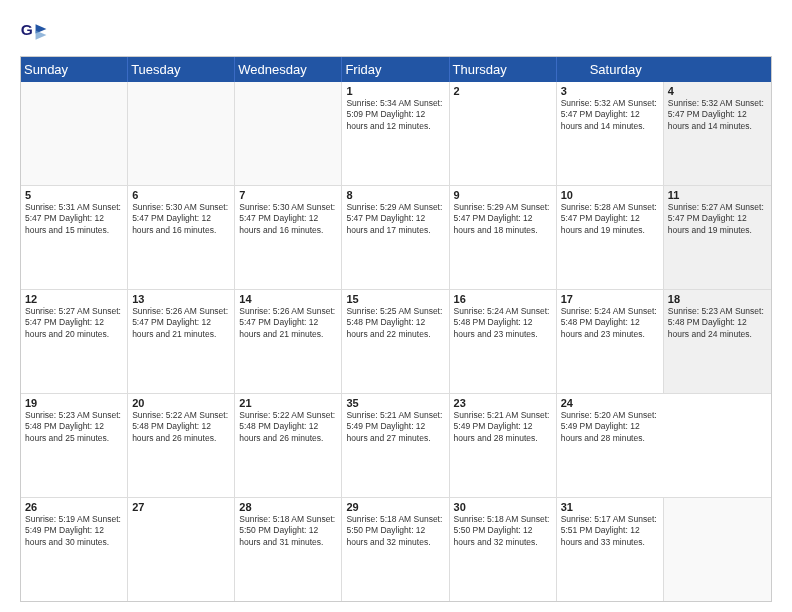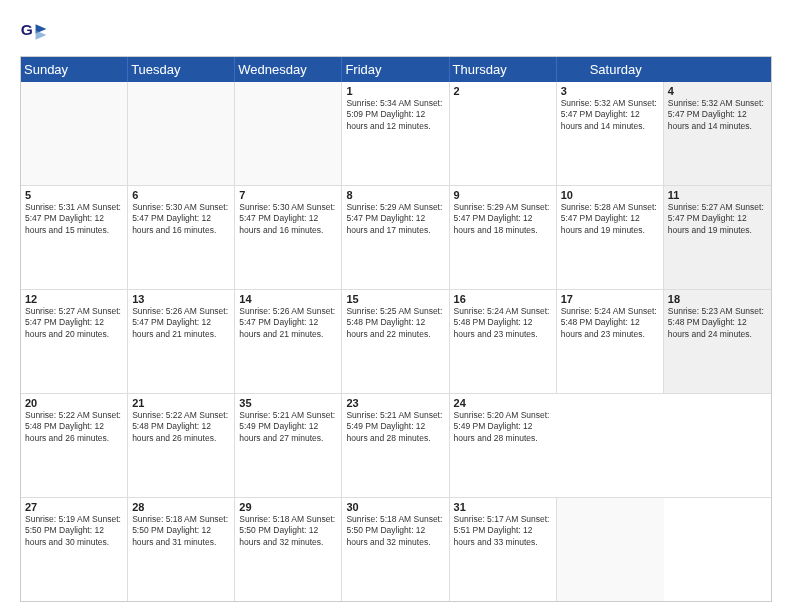--- a/index.html
+++ b/index.html
@@ -270,20 +270,27 @@
           <div class="day-cell shaded">
             <span class="day-num">18</span>
             <div class="day-info">Sunrise: 5:23 AM
 Sunset: 5:48 PM
 Daylight: 12 hours
 and 24 minutes.</div>
           </div>
         </div>
         <div class="week-row">
           <div class="day-cell">
+            <span class="day-num">19</span>
+            <div class="day-info">Sunrise: 5:23 AM
+Sunset: 5:48 PM
+Daylight: 12 hours
+and 25 minutes.</div>
+          </div>
+          <div class="day-cell">
             <span class="day-num">20</span>
             <div class="day-info">Sunrise: 5:22 AM
 Sunset: 5:48 PM
 Daylight: 12 hours
 and 26 minutes.</div>
           </div>
           <div class="day-cell">
             <span class="day-num">21</span>
             <div class="day-info">Sunrise: 5:22 AM
 Sunset: 5:48 PM
@@ -307,25 +314,28 @@
           <div class="day-cell">
             <span class="day-num">24</span>
             <div class="day-info">Sunrise: 5:20 AM
 Sunset: 5:49 PM
 Daylight: 12 hours
 and 28 minutes.</div>
           </div>
         </div>
         <div class="week-row">
           <div class="day-cell">
+            <span class="day-num">26</span>
+            <div class="day-info">Sunrise: 5:19 AM
+Sunset: 5:49 PM
+Daylight: 12 hours
+and 30 minutes.</div>
+          </div>
+          <div class="day-cell">
             <span class="day-num">27</span>
-            <div class="day-info">Sunrise: 5:19 AM
-Sunset: 5:50 PM
-Daylight: 12 hours
-and 30 minutes.</div>
           </div>
           <div class="day-cell">
             <span class="day-num">28</span>
             <div class="day-info">Sunrise: 5:18 AM
 Sunset: 5:50 PM
 Daylight: 12 hours
 and 31 minutes.</div>
           </div>
           <div class="day-cell">
             <span class="day-num">29</span>

